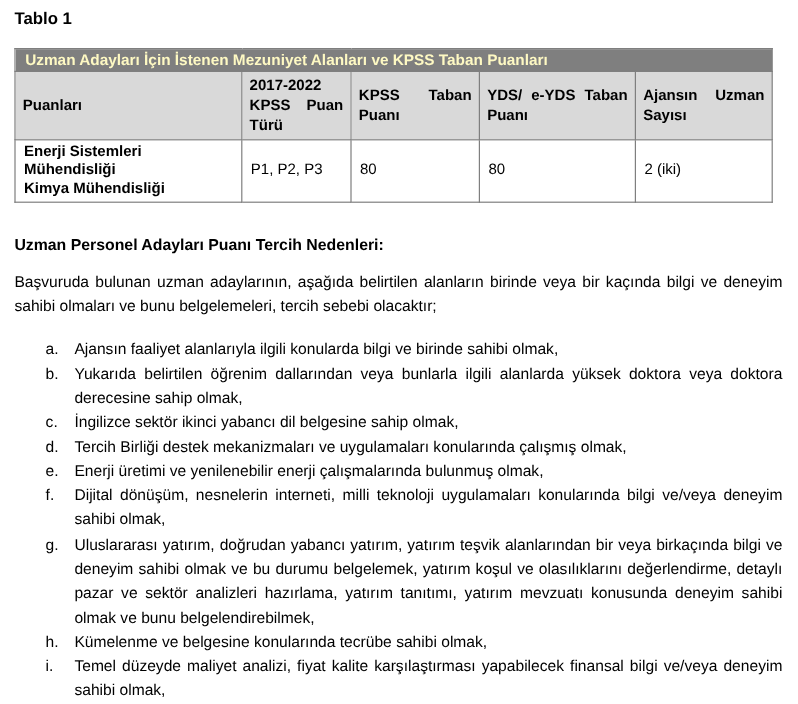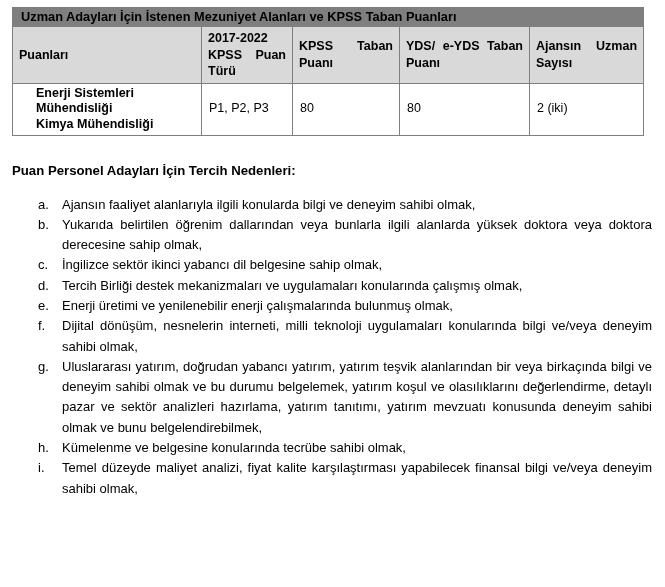--- a/index.html
+++ b/index.html
@@ -10,54 +10,55 @@
     font-family: "Liberation Sans", sans-serif;
     overflow: hidden;
   }
   .page { padding: 7px 13px 0 12px; }
 
   .doc-title { font-weight: bold; font-size: 14px; line-height: 16px; margin-bottom: 17px; }
 
   table.kpss { border-collapse: collapse; table-layout: fixed; width: 631px; }
   table.kpss td { border: 1px solid #7f7f7f; overflow: hidden; }
   td.caption {
-    background: #7f7f7f; color: #000000;
+    background: #7f7f7f; color: #fef9c3;
     font-weight: bold; font-size: 12.8px; line-height: 14px;
     padding: 2px 8px; height: 19px;
   }
   tr.head td {
     background: #d9d9d9; font-weight: bold;
     font-size: 12.5px; line-height: 16.5px;
     padding: 3px 6px; height: 55px;
     vertical-align: middle; text-align: justify;
   }
   tr.brow td {
     font-size: 12.5px; line-height: 15.5px;
     padding: 2px 7px; height: 52px;
     vertical-align: middle;
   }
   td.cell-bolumler {
     vertical-align: top; font-weight: bold;
     font-size: 11.6px; line-height: 15.5px; padding-top: 3px;
   }
-  td.cell-bolumler .cline { display: block; margin-left: 16px; }
+  td.cell-bolumler .cline { display: block; }
 
   .section-heading { font-weight: bold; font-size: 13.2px; line-height: 16px; margin-top: 27px; }
   .intro { margin: 13px 0 0 0; font-size: 13px; line-height: 20.4px; text-align: justify; }
 
   .list { margin-top: 16px; padding-left: 26px; }
   .list-item { display: flex; font-size: 13px; line-height: 20.3px; }
   .marker { flex: 0 0 24px; width: 24px; }
   .item-text { flex: 1; text-align: justify; }
 </style>
 </head>
 <body>
 
 <div class="page">
 
+  <div class="doc-title">Tablo 1</div>
 
   <table class="kpss">
     <colgroup>
       <col style="width:189px">
       <col style="width:91px">
       <col style="width:107px">
       <col style="width:130px">
       <col style="width:114px">
     </colgroup>
     <tbody>
@@ -77,27 +78,28 @@
           <span class="cline">Kimya Mühendisliği</span>
         </td>
         <td>P1, P2, P3</td>
         <td>80</td>
         <td>80</td>
         <td>2 (iki)</td>
       </tr>
     </tbody>
   </table>
 
-  <div class="section-heading">Puan Personel Adayları İçin Tercih Nedenleri:</div>
+  <div class="section-heading">Uzman Personel Adayları Puanı Tercih Nedenleri:</div>
 
+  <p class="intro">Başvuruda bulunan uzman adaylarının, aşağıda belirtilen alanların birinde veya bir kaçında bilgi ve deneyim sahibi olmaları ve bunu belgelemeleri, tercih sebebi olacaktır;</p>
 
   <div class="list">
     <div class="list-item">
       <span class="marker">a.</span>
-      <span class="item-text">Ajansın faaliyet alanlarıyla ilgili konularda bilgi ve deneyim sahibi olmak,</span>
+      <span class="item-text">Ajansın faaliyet alanlarıyla ilgili konularda bilgi ve birinde sahibi olmak,</span>
     </div>
     <div class="list-item">
       <span class="marker">b.</span>
       <span class="item-text">Yukarıda belirtilen öğrenim dallarından veya bunlarla ilgili alanlarda yüksek doktora veya doktora derecesine sahip olmak,</span>
     </div>
     <div class="list-item">
       <span class="marker">c.</span>
       <span class="item-text">İngilizce sektör ikinci yabancı dil belgesine sahip olmak,</span>
     </div>
     <div class="list-item">

